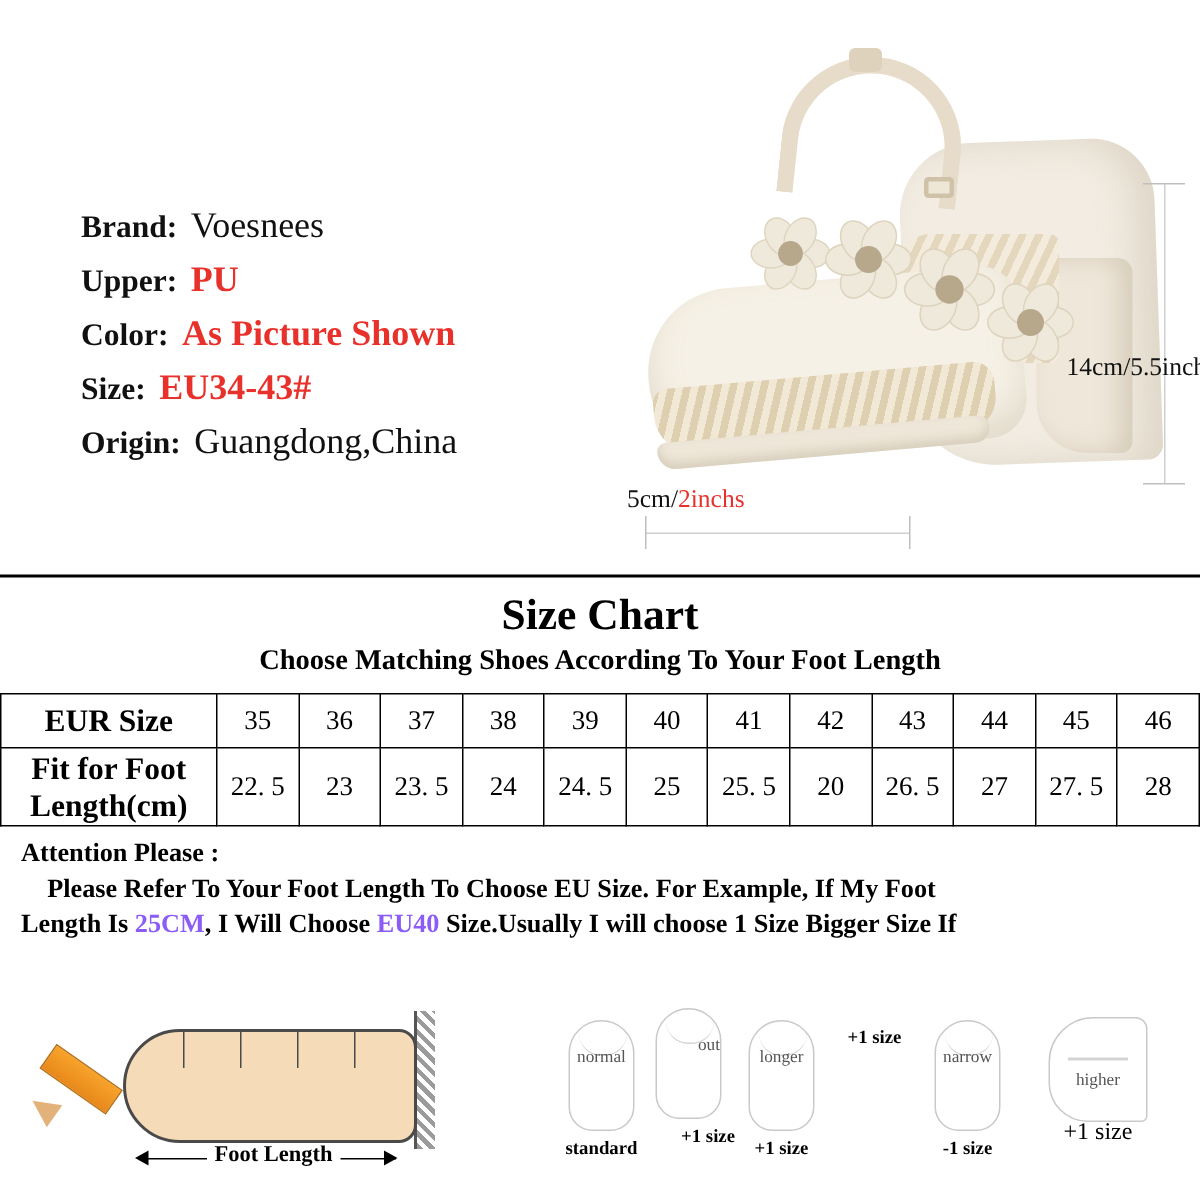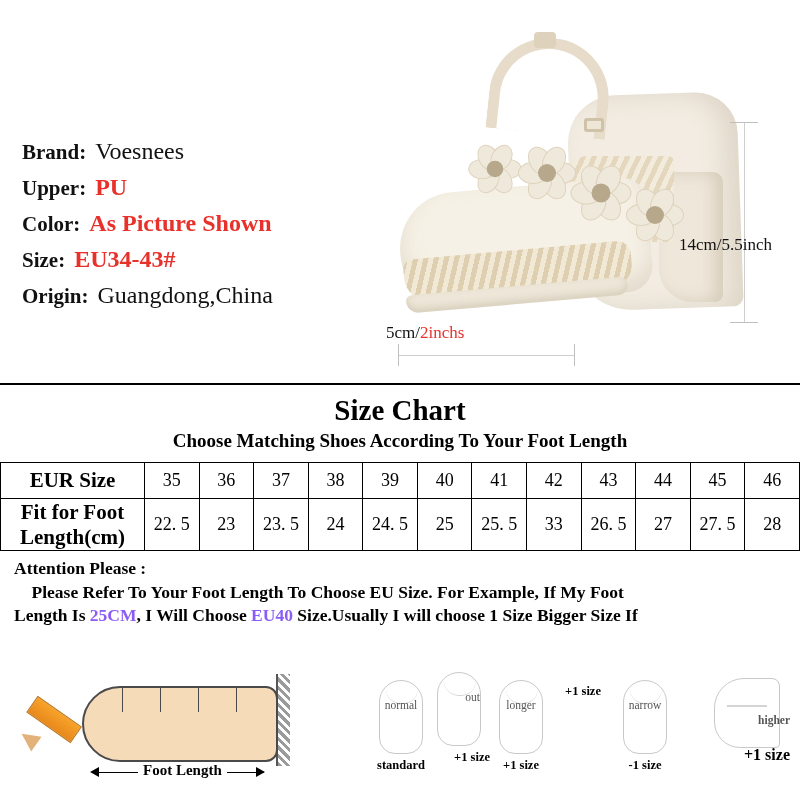--- a/index.html
+++ b/index.html
@@ -3,21 +3,21 @@
 <meta charset="utf-8">
 <style>
   * { box-sizing: border-box; }
   html, body {
     margin: 0; padding: 0;
     width: 800px; height: 800px;
     background: #ffffff;
     font-family: "Liberation Serif", serif;
     overflow: hidden;
   }
-  .page { position: relative; width: 729px; height: 800px; }
+  .page { position: relative; width: 729px; height: 800px; padding-left: 32px; }
 
   
   .top-section {
     position: relative;
     width: 800px;
     height: 383px;
     background: #ffffff;
   }
   .spec-list {
     position: absolute;
@@ -378,22 +378,22 @@
   }
   .ft .cap {
     margin-top: 4px;
     font-family: "Liberation Serif", serif;
     font-size: 12.5px;
     font-weight: bold;
     color: #000;
   }
   .ankle-fig {
     position: absolute;
-    right: 0; top: 6px;
-    width: 86px; text-align: right; font-weight: bold;
+    right: 15px; top: 6px;
+    width: 86px; text-align: center;
   }
   .ankle-shape {
     position: relative;
     width: 66px; height: 70px;
     margin: 0 auto;
     border: 1.5px solid #c9c9c9;
     border-radius: 30px 8px 4px 26px;
   }
   .ankle-shape:after {
     content: "";
@@ -523,21 +523,21 @@
       </tr>
       <tr class="row2">
         <td class="head">Fit for Foot Length(cm)</td>
         <td>22. 5</td>
         <td>23</td>
         <td>23. 5</td>
         <td>24</td>
         <td>24. 5</td>
         <td>25</td>
         <td>25. 5</td>
-        <td>33</td>
+        <td>20</td>
         <td>26. 5</td>
         <td>27</td>
         <td>27. 5</td>
         <td>28</td>
       </tr>
     </tbody>
       </table>
 
     <div class="attention">
       <div class="hdr">Attention Please :</div>

